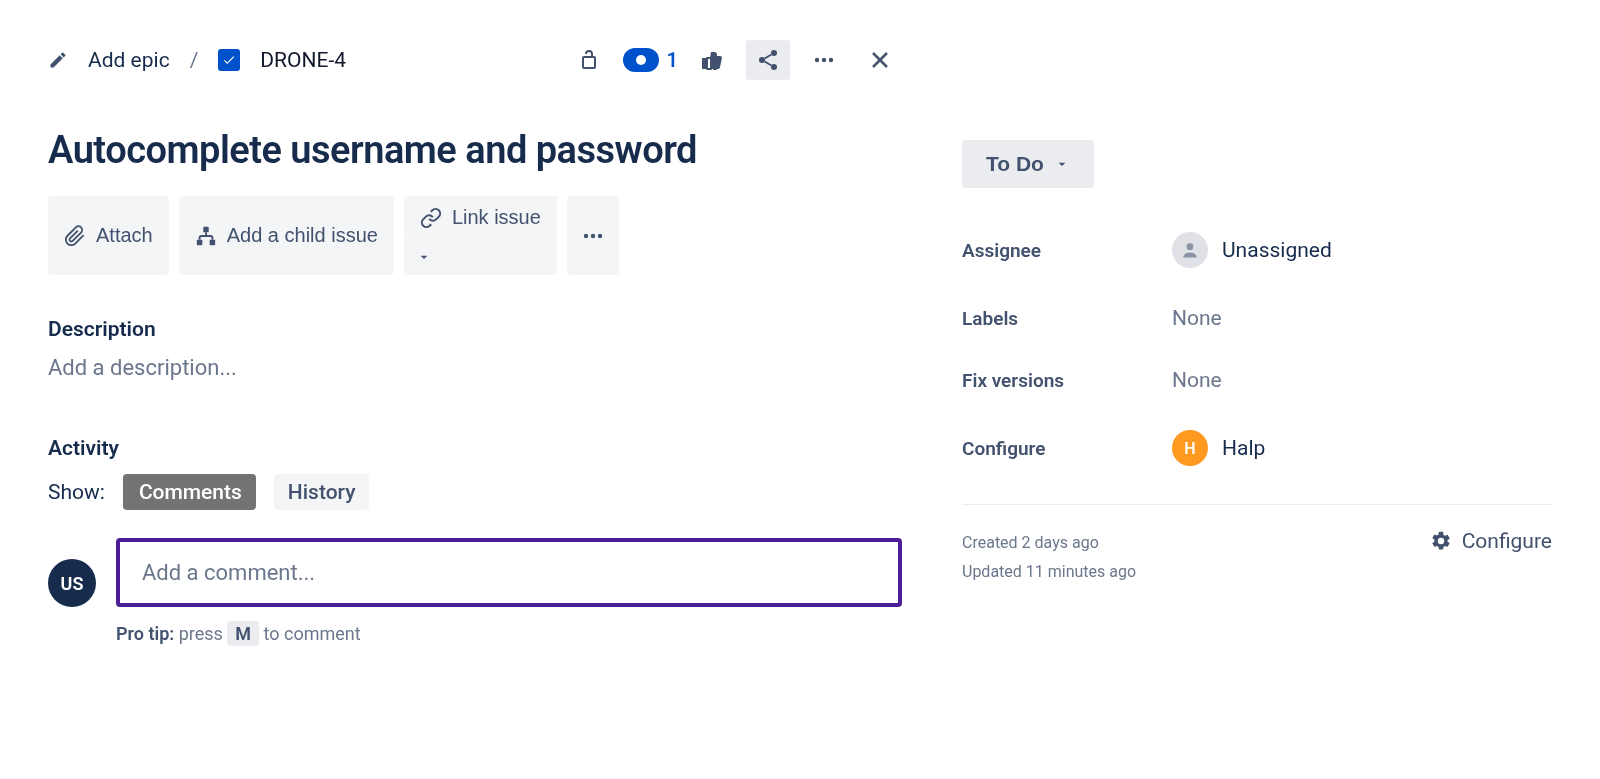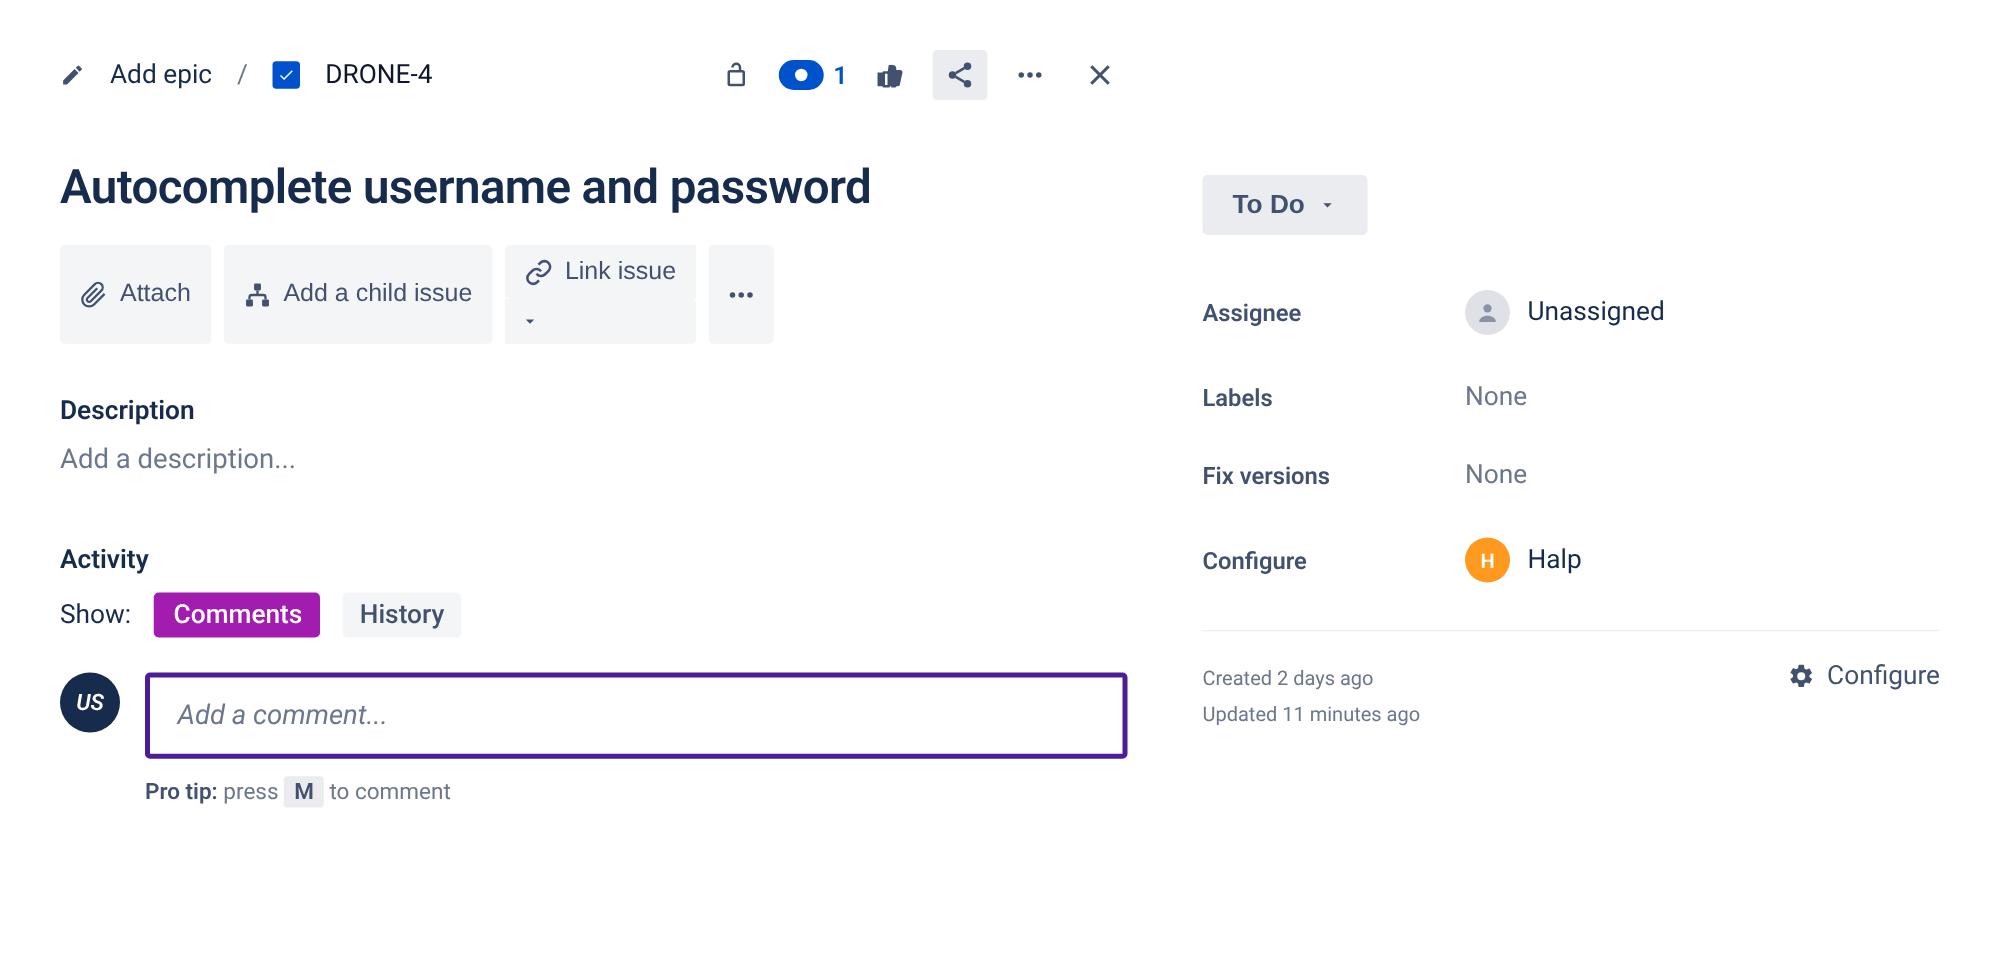--- a/index.html
+++ b/index.html
@@ -55,24 +55,24 @@
   .btn-group .btn:first-child { border-top-right-radius:0; border-bottom-right-radius:0; }
   .btn-group .btn:last-child { border-top-left-radius:0; border-bottom-left-radius:0; }
   .btn-group .divider { width:1px; background:#CDD0D6; }
 
   .section-head { font-size:21px; font-weight:600; color:#172B4D; margin-bottom:14px; }
   .placeholder-text { font-size:22px; color:#6B778C; margin-bottom:56px; }
 
   .activity-row { display:flex; align-items:center; gap:18px; margin-bottom:28px; font-size:21px; }
   .show-label { color:#172B4D; }
   .pill { padding:6px 14px; border-radius:4px; font-size:21px; font-weight:500; cursor:pointer; }
-  .pill.active { background:#a21caf; color:#fff;padding-left:16px; }
+  .pill.active { background:#737373; color:#fff;padding-left:16px; }
   .pill.inactive { background:#F4F5F7; color:#42526E; }
 
-  .comment-row { display:flex; gap:20px; align-items:flex-start;font-style:italic; }
+  .comment-row { display:flex; gap:20px; align-items:flex-end; }
   .avatar {
     width:48px; height:48px; border-radius:50%; background:#172B4D; color:#fff;
     display:flex; align-items:center; justify-content:center; font-size:18px; font-weight:600;
     flex-shrink:0;
   }
   .comment-input {
     flex:1; border:4px solid #4c1d95; border-radius:4px; padding:18px 22px;
     font-size:22px; color:#6B778C; cursor:text;
   }
   .tip { margin-left:68px; margin-top:16px; font-size:18px; color:#6B778C; }

